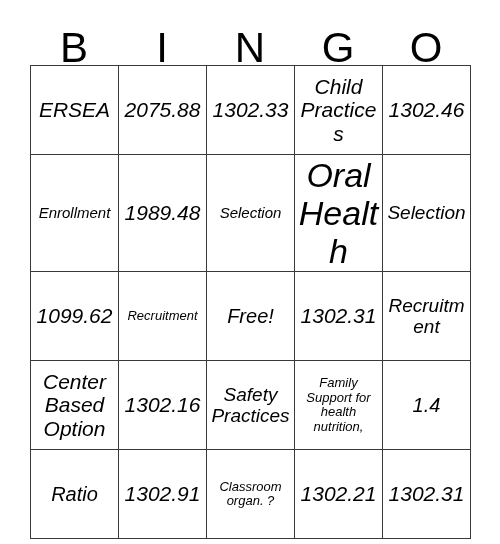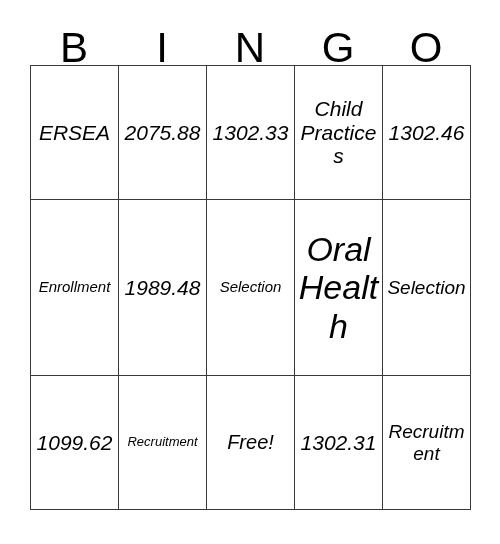--- a/index.html
+++ b/index.html
@@ -110,16 +110,30 @@
           <td class="fs-xl">Oral Health</td>
           <td class="fs-md">Selection</td>
         </tr>
         <tr>
           <td class="fs-lg">1099.62</td>
           <td class="fs-xs">Recruitment</td>
           <td class="fs-xxl">Free!</td>
           <td class="fs-lg">1302.31</td>
           <td class="fs-md">Recruitment</td>
         </tr>
+        <tr>
+          <td class="fs-lg">Center Based Option</td>
+          <td class="fs-lg">1302.16</td>
+          <td class="fs-md">Safety Practices</td>
+          <td class="fs-xs">Family Support for health nutrition,</td>
+          <td class="fs-xxl">1.4</td>
+        </tr>
+        <tr>
+          <td class="fs-xxl">Ratio</td>
+          <td class="fs-lg">1302.91</td>
+          <td class="fs-xs">Classroom organ. ?</td>
+          <td class="fs-lg">1302.21</td>
+          <td class="fs-lg">1302.31</td>
+        </tr>
       </tbody>
   </table>
 
 </div>
 
 </body></html>

